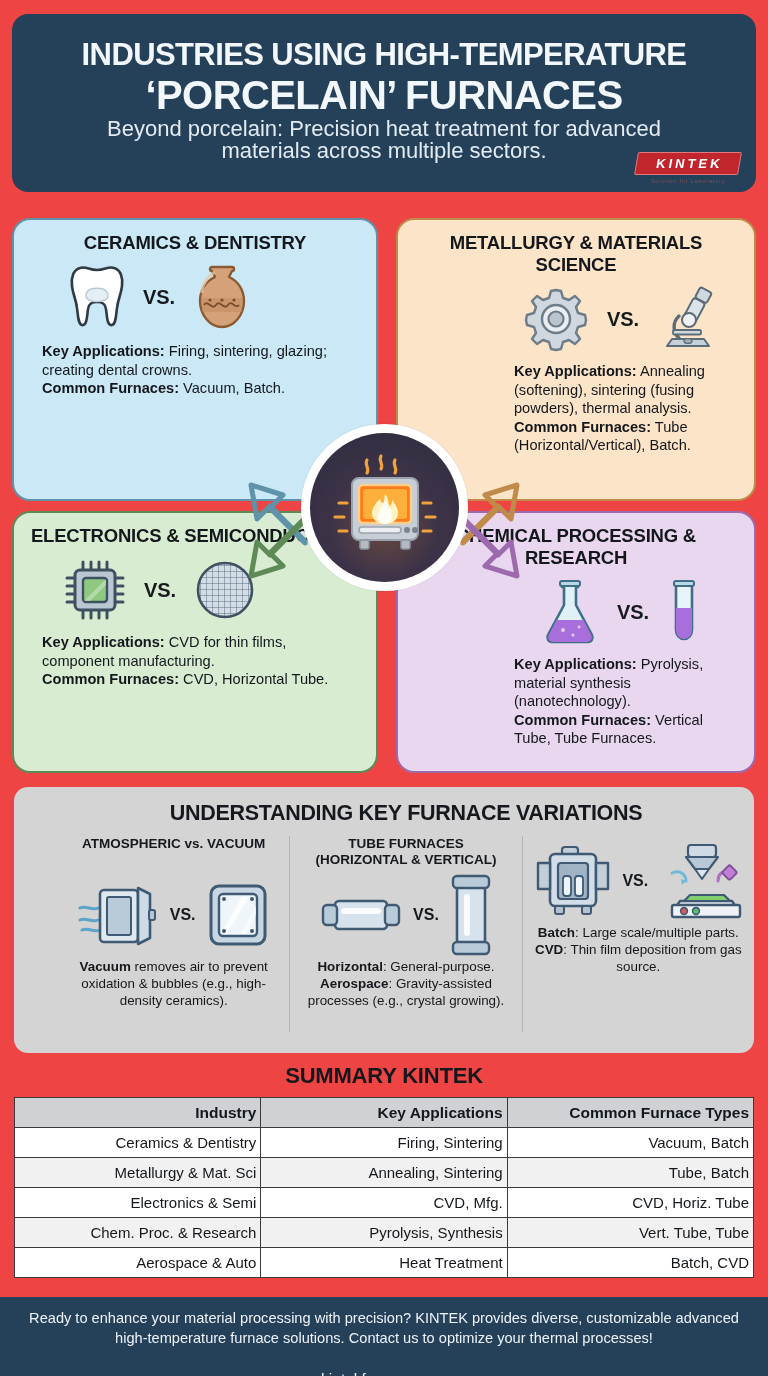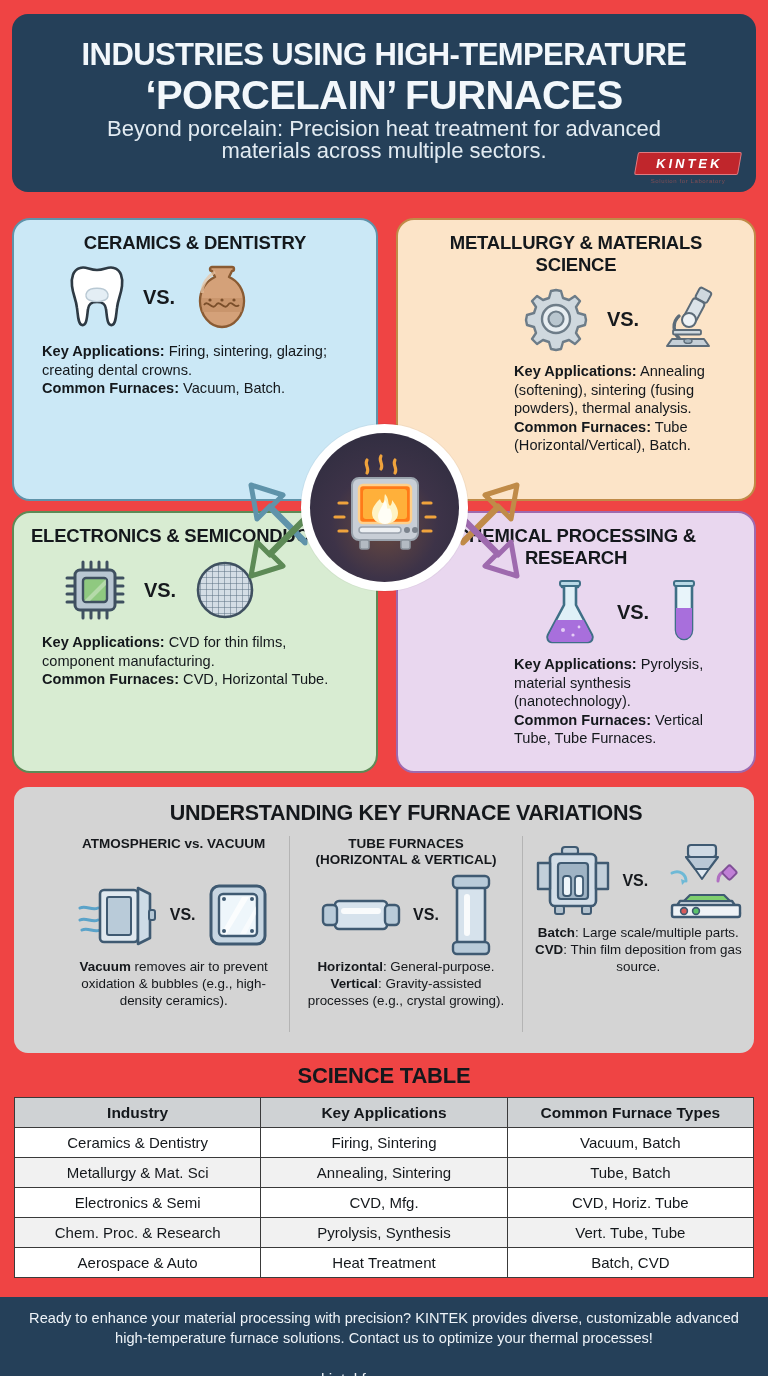--- a/index.html
+++ b/index.html
@@ -129,21 +129,21 @@
   .sum-title{
     position:absolute; left:0; top:1063px; width:768px; text-align:center;
     font-weight:bold; font-size:22px; color:#14181c; letter-spacing:-0.2px;
   }
   table.summary{
     position:absolute; left:14px; top:1097px; width:740px;
     border-collapse:collapse; table-layout:fixed;
     font-size:15px; color:#14181c;
   }
   table.summary th,table.summary td{
-    border:1px solid #3a3a3a; text-align:center; height:29px; padding:0 4px;
+    border:1px solid #3a3a3a; text-align:right; height:29px; padding:0 4px;
   }
   table.summary th{background:#cfd2d4; font-weight:bold; font-size:15.5px;}
   table.summary tr.alt td{background:#f1f1f1;}
   table.summary tr:not(.alt) td{background:#ffffff;}
 
   
   .footer{
     position:absolute; left:0; top:1297px; width:768px; height:98px;
     background:#254059; color:#eef3f8; text-align:center; box-sizing:border-box;
     padding:12px 26px 0 26px;
@@ -358,21 +358,21 @@
           <span class="var-vs">VS.</span>
           <svg width="44" height="86" viewBox="0 0 44 86">
             <rect x="8" y="14" width="28" height="58" rx="4" fill="#d6e2ec" stroke="#3f5a72" stroke-width="2.6"></rect>
             <rect x="15" y="22" width="6" height="42" rx="3" fill="#ffffff" opacity=".85"></rect>
             <rect x="4" y="4" width="36" height="12" rx="4" fill="#b9cbd9" stroke="#3f5a72" stroke-width="2.4"></rect>
             <rect x="4" y="70" width="36" height="12" rx="4" fill="#b9cbd9" stroke="#3f5a72" stroke-width="2.4"></rect>
           </svg>
         </div>
         <div class="var-text">
           <b>Horizontal</b><span>: General-purpose.</span><br>
-          <b>Vertical</b><span>: Gravity-assisted processes (e.g., crystal growing).</span>
+          <b>Aerospace</b><span>: Gravity-assisted processes (e.g., crystal growing).</span>
         </div>
       </div>
 
       <div class="var-col">
         <div class="var-icons">
           <svg width="78" height="76" viewBox="0 0 78 76">
             <rect x="28" y="4" width="16" height="8" rx="3" fill="#c2cfda" stroke="#3f5a72" stroke-width="2.2"></rect>
             <rect x="16" y="11" width="46" height="52" rx="5" fill="#d2dde7" stroke="#3f5a72" stroke-width="2.6"></rect>
             <rect x="24" y="20" width="30" height="36" rx="3" fill="#9fb3c4" stroke="#3f5a72" stroke-width="2.2"></rect>
             <rect x="29" y="33" width="8" height="20" rx="3" fill="#eef5fa" stroke="#3f5a72" stroke-width="1.8"></rect>
@@ -399,21 +399,21 @@
         </div>
         <div class="var-text">
           <b>Batch</b><span>: Large scale/multiple parts.</span><br>
           <b>CVD</b><span>: Thin film deposition from gas source.</span>
         </div>
       </div>
 
     </div>
   </div>
 
-  <div class="sum-title">SCIENCE TABLE</div>
+  <div class="sum-title">SUMMARY KINTEK</div>
   <table class="summary">
     <thead>
       <tr>
         <th>Industry</th>
         <th>Key Applications</th>
         <th>Common Furnace Types</th>
       </tr>
     </thead>
     <tbody>
       <tr>

